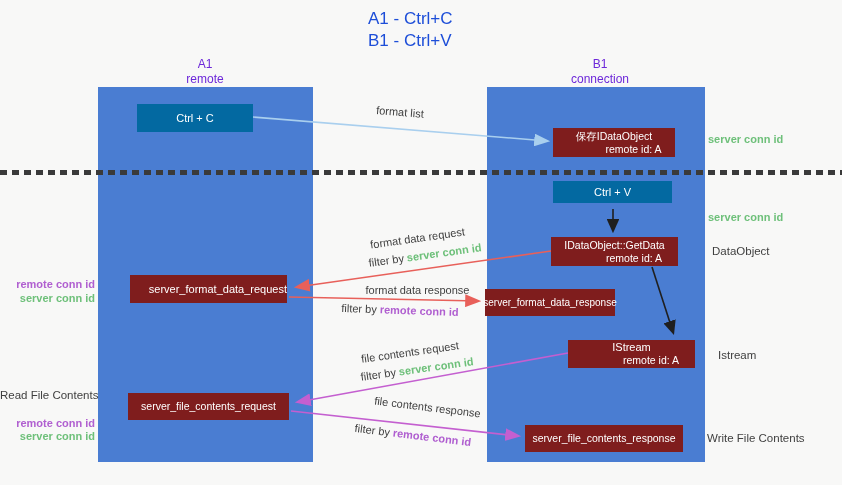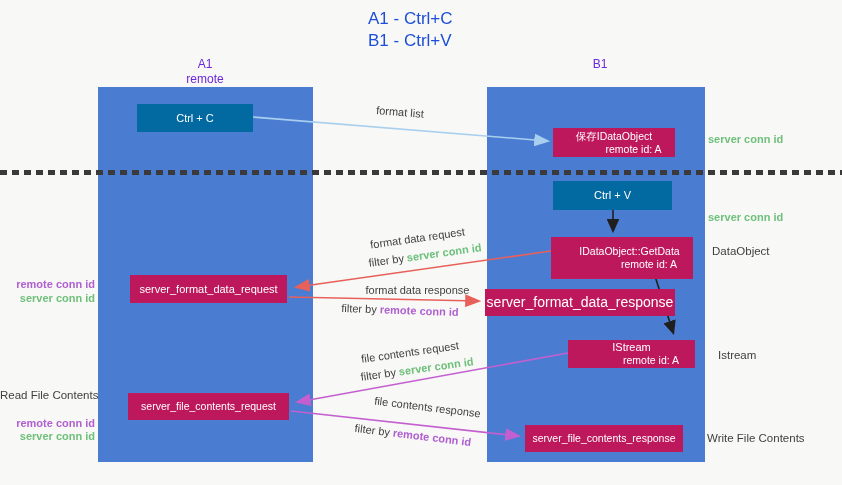--- a/index.html
+++ b/index.html
@@ -22,28 +22,28 @@
   .column.right{left:487px;width:218px;}
   
   .dotted{left:0;top:170px;width:842px;height:5px;z-index:2;
     background:repeating-linear-gradient(90deg,#3a3a3a 0 7px,transparent 7px 12px);}
   
   .arrows{left:0;top:0;z-index:2;}
   
   .node{z-index:3;display:flex;flex-direction:column;align-items:center;justify-content:center;
     color:#fff;font-size:11px;text-align:center;line-height:13px;}
   .node.green{background:#0369a1;}
-  .node.orange{background:#be185d;}
+  .node.orange{background:#7f1d1d;}
   .node .sub{font-size:10.5px;margin-left:39px;}
   #ctrl-c{left:137px;top:104px;width:116px;height:28px;}
   #save-box{left:553px;top:128px;width:122px;height:29px;font-size:10.5px;}
-  #ctrl-v{left:553px;top:181px;width:119px;height:29px;align-items:center;}
-  #getdata-box{left:551px;top:237px;width:127px;height:42px;font-size:10.5px;padding-left:15px;}
-  #fmt-req{left:130px;top:275px;width:157px;height:28px;}
-  #fmt-resp{left:485px;top:289px;width:190px;height:27px;font-size:14px;}
+  #ctrl-v{left:553px;top:181px;width:119px;height:22px;align-items:center;}
+  #getdata-box{left:551px;top:237px;width:127px;height:29px;font-size:10.5px;}
+  #fmt-req{left:130px;top:275px;width:157px;height:28px;align-items:flex-end;}
+  #fmt-resp{left:485px;top:289px;width:130px;height:27px;font-size:10px;}
   #istream-box{left:568px;top:340px;width:127px;height:28px;}
   #file-req{left:128px;top:393px;width:161px;height:27px;font-size:10.5px;}
   #file-resp{left:525px;top:425px;width:158px;height:27px;font-size:10.5px;}
   
   .edge-label{z-index:4;font-size:11px;color:#3f3f3f;text-align:center;white-space:nowrap;}
   .green-t{color:#6ec07a;font-weight:bold;}
   .purple-t{color:#b05fd0;font-weight:bold;}
   .filter-by{margin-right:3px;}
   #lbl-format-list{left:325px;top:106px;width:150px;transform:rotate(4.5deg);}
   #lbl-fdr{left:340px;top:232px;width:155px;transform:rotate(-8deg);}
@@ -76,20 +76,21 @@
     <div>A1 - Ctrl+C</div>
     <div>B1 - Ctrl+V</div>
   </div>
 
   <div class="abs ll-header left">
     <div>A1</div>
     <div>remote</div>
   </div>
   <div class="abs ll-header right">
     <div>B1</div>
+    <div>connection</div>
   </div>
 
   <div class="abs column left"></div>
   <div class="abs column right"></div>
 
   <div class="abs dotted"></div>
 
   <svg class="abs arrows" width="842" height="485">
     <defs>
       <marker id="m-blue" markerWidth="10" markerHeight="8" refX="8" refY="4" orient="auto">

